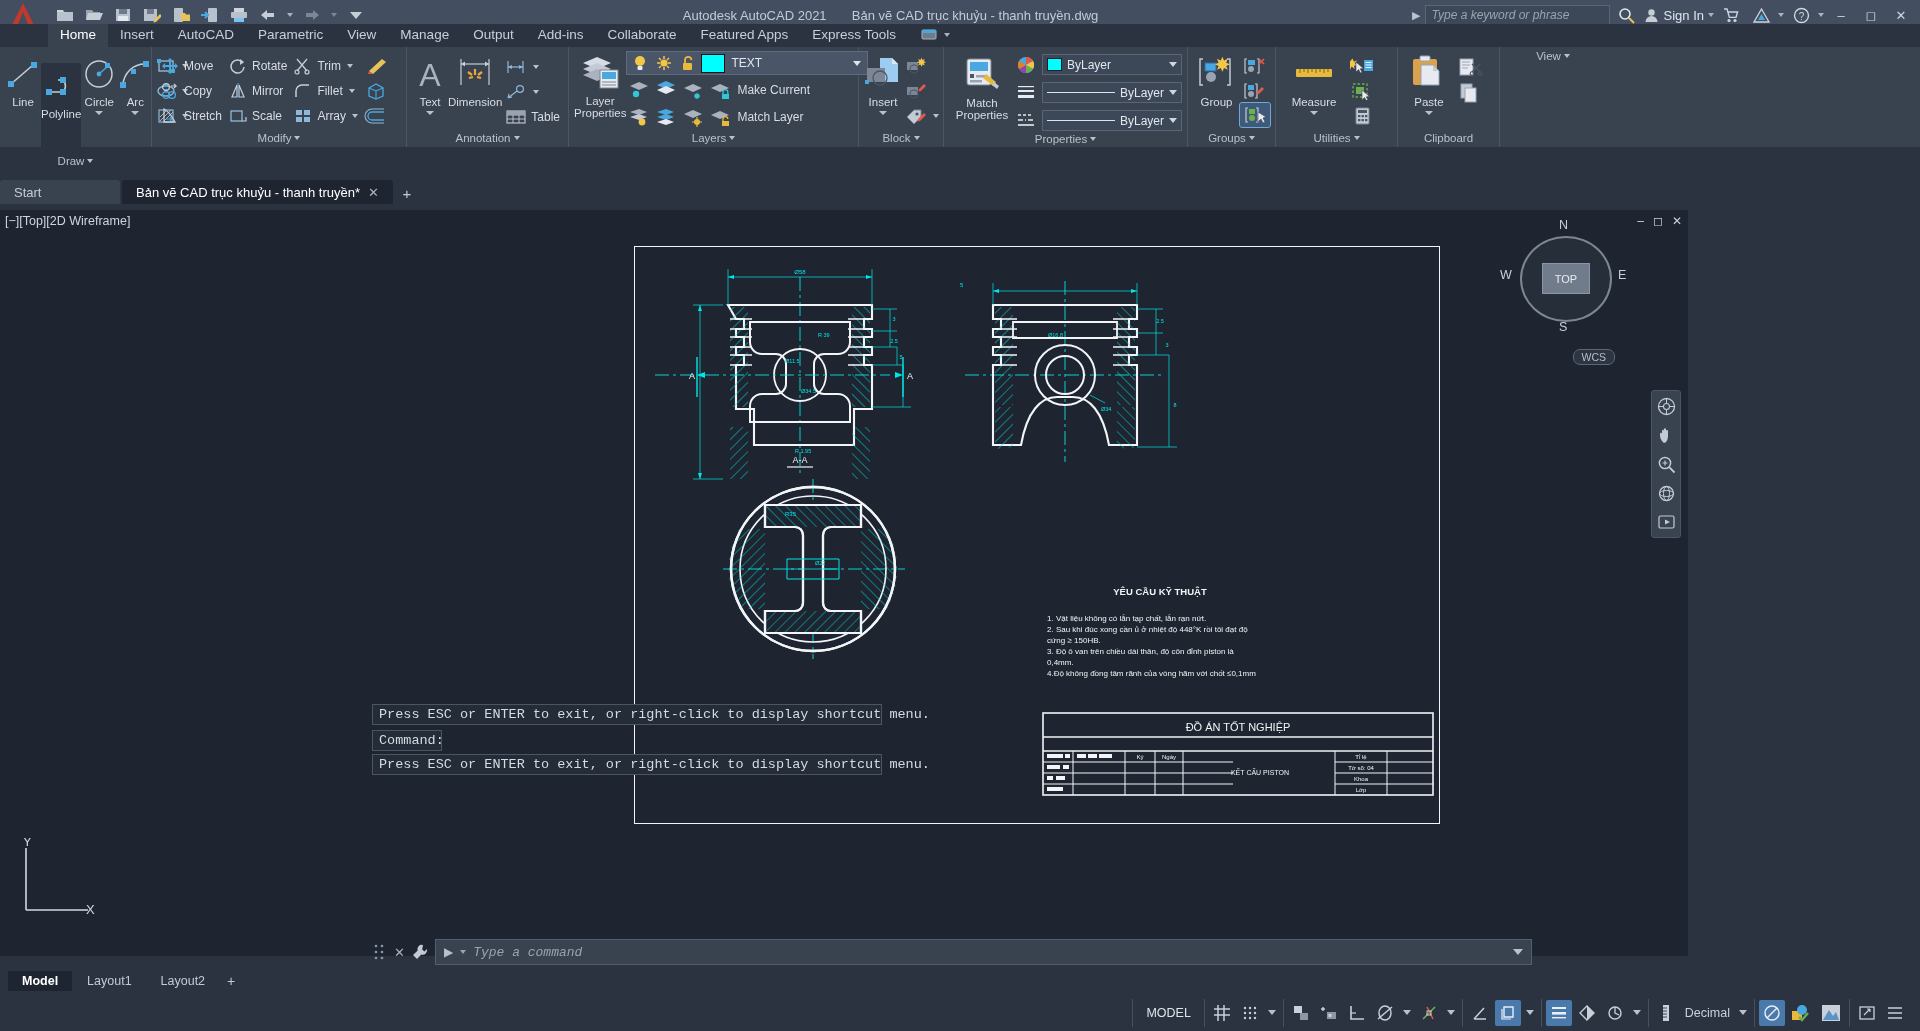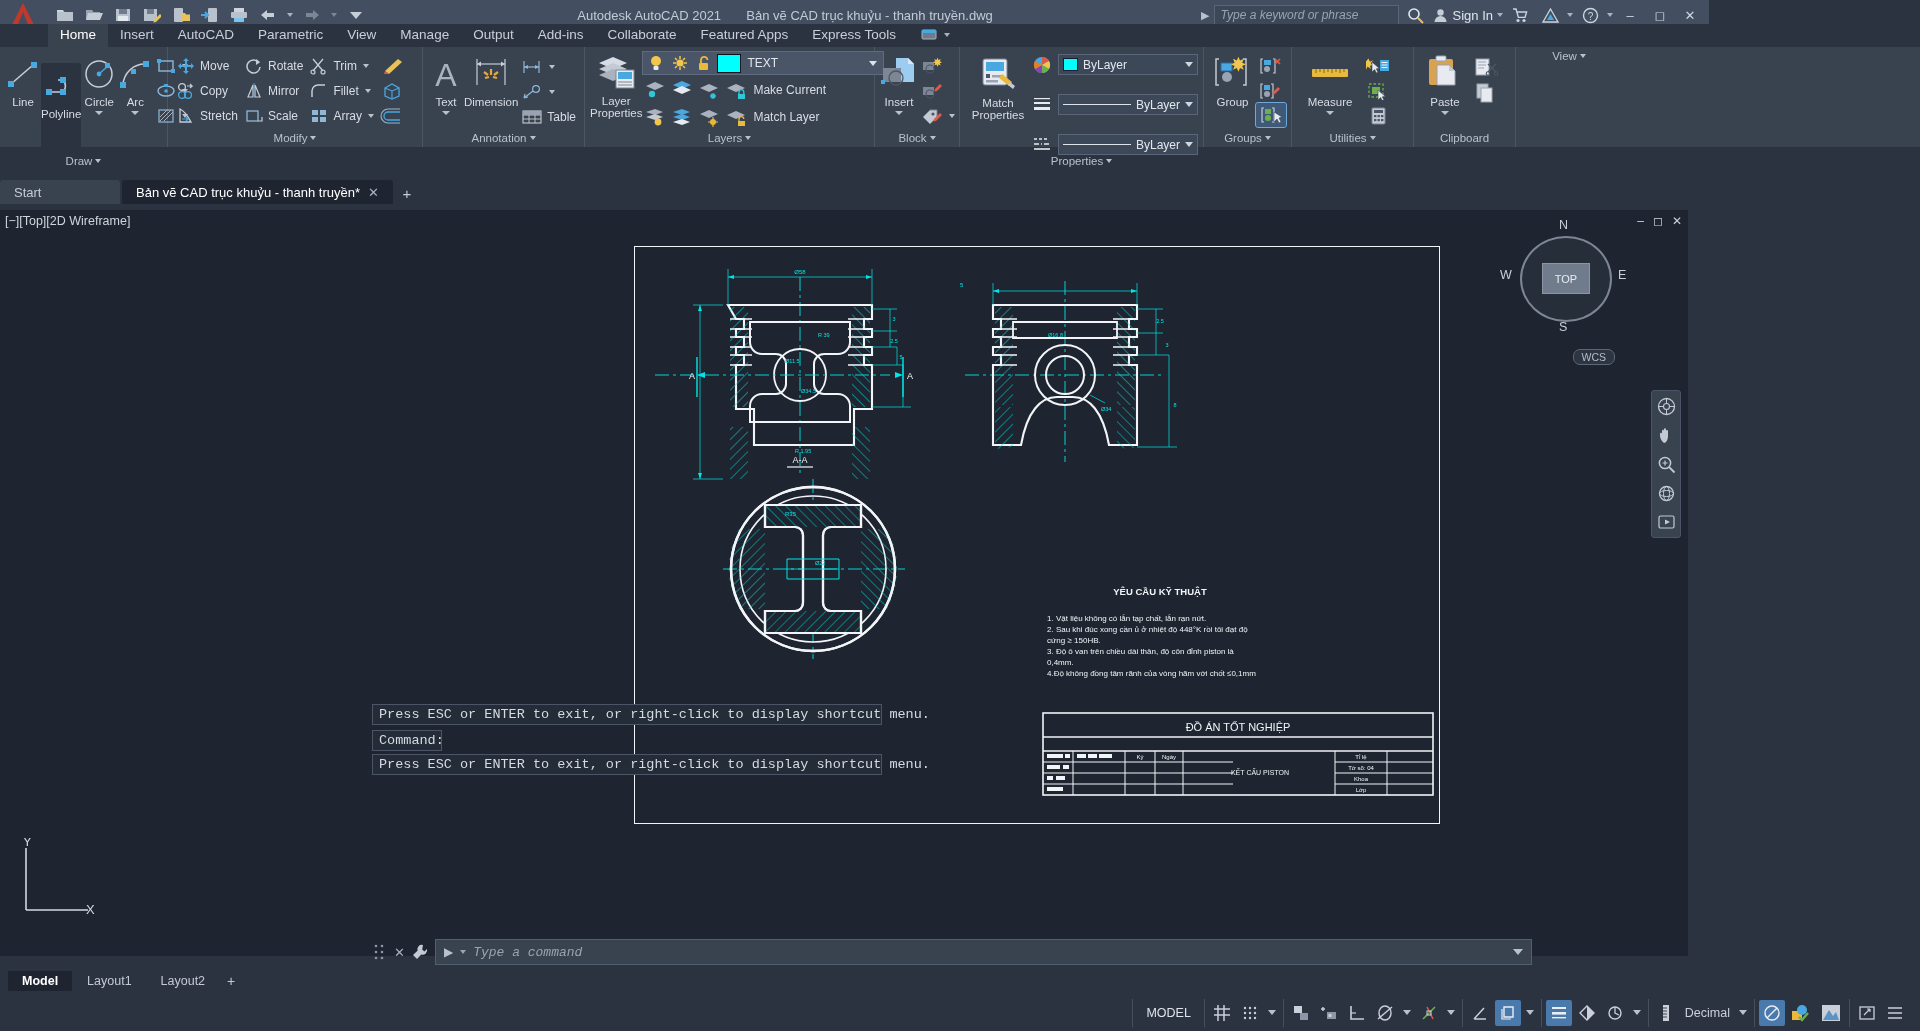--- a/index.html
+++ b/index.html
@@ -8,21 +8,21 @@
     overflow: hidden;
     background: #2b3340;
     font-family: "Liberation Sans", sans-serif;
     color: #d4d9e0;
     -webkit-font-smoothing: antialiased;
   }
   .app { position: relative; width: 1920px; height: 1031px; }
 
   
   .titlebar {
-    position: absolute; left: 0; top: 0; width: 1709px; height: 30px;
+    position: absolute; left: 0; top: 0; width: 1920px; height: 30px;
     background: #434f61; display: flex; align-items: center;
   }
   .logo {
     width: 46px; height: 30px; display: flex; align-items: center; justify-content: center;
     font-size: 26px; font-weight: bold; color: #d93b2b; font-family: "Liberation Serif", serif;
     line-height: 1;
   }
   .qat { display: flex; align-items: center; gap: 3px; padding-left: 6px; }
   .qicon {
     width: 26px; height: 24px; display: flex; align-items: center; justify-content: center;
@@ -348,21 +348,21 @@
             <rect x="1" y="2" width="14" height="9" rx="1" fill="#6f7a8a" stroke="#aab2bf"></rect>
             <rect x="1" y="2" width="14" height="3" fill="#4aa8e0"></rect>
           </svg>
       </div>
       <span class="caret-sm"></span>
     </div>
   </div>
 
   <div class="ribbon">
 
-    <div class="panel" style="width:168px">
+    <div class="panel" style="width:152px">
       <div class="panel-body">
         <div class="bigbtn">
           <div class="ic">
             <svg width="36" height="34" viewBox="0 0 36 34">
                 <line x1="6" y1="27" x2="28" y2="8" stroke="#c6cdd7" stroke-width="1.6"></line>
                 <rect x="3" y="24" width="6" height="6" fill="#4aa8e0"></rect>
                 <rect x="26" y="5" width="6" height="6" fill="#4aa8e0"></rect>
               </svg>
           </div>
           <div class="lbl">Line</div>
@@ -771,21 +771,21 @@
                 <rect x="9" y="24" width="12" height="2.5" fill="#9aa3b2"></rect>
                 <path d="M22 22 l10 8 3-4 -10-8 z" fill="#e8b93a"></path>
                 <path d="M31 29 l5 4 2-3 -5-4 z" fill="#c3cad4"></path>
               </svg>
           </div>
           <div class="lbl" style="line-height:12px">
             <span>Match</span><br>
             <span>Properties</span>
           </div>
         </div>
-        <div class="col" style="gap:19px;padding-top:2px">
+        <div class="col" style="gap:7px;padding-top:2px">
           <div style="display:flex;align-items:center;gap:5px">
             <svg width="22" height="20" viewBox="0 0 22 20">
                 <circle cx="11" cy="10" r="8" fill="#4aa8e0"></circle>
                 <path d="M11 10 L11 2 A8 8 0 0 1 18 6 Z" fill="#e05a4a"></path>
                 <path d="M11 10 L18 6 A8 8 0 0 1 18 14 Z" fill="#f2c64a"></path>
                 <path d="M11 10 L18 14 A8 8 0 0 1 11 18 Z" fill="#6ab04c"></path>
                 <path d="M11 10 L11 18 A8 8 0 0 1 4 14 Z" fill="#8e44ad"></path>
                 <path d="M11 10 L4 14 A8 8 0 0 1 4 6 Z" fill="#e67e22"></path>
               </svg>
             <div class="combo" style="width:140px">

